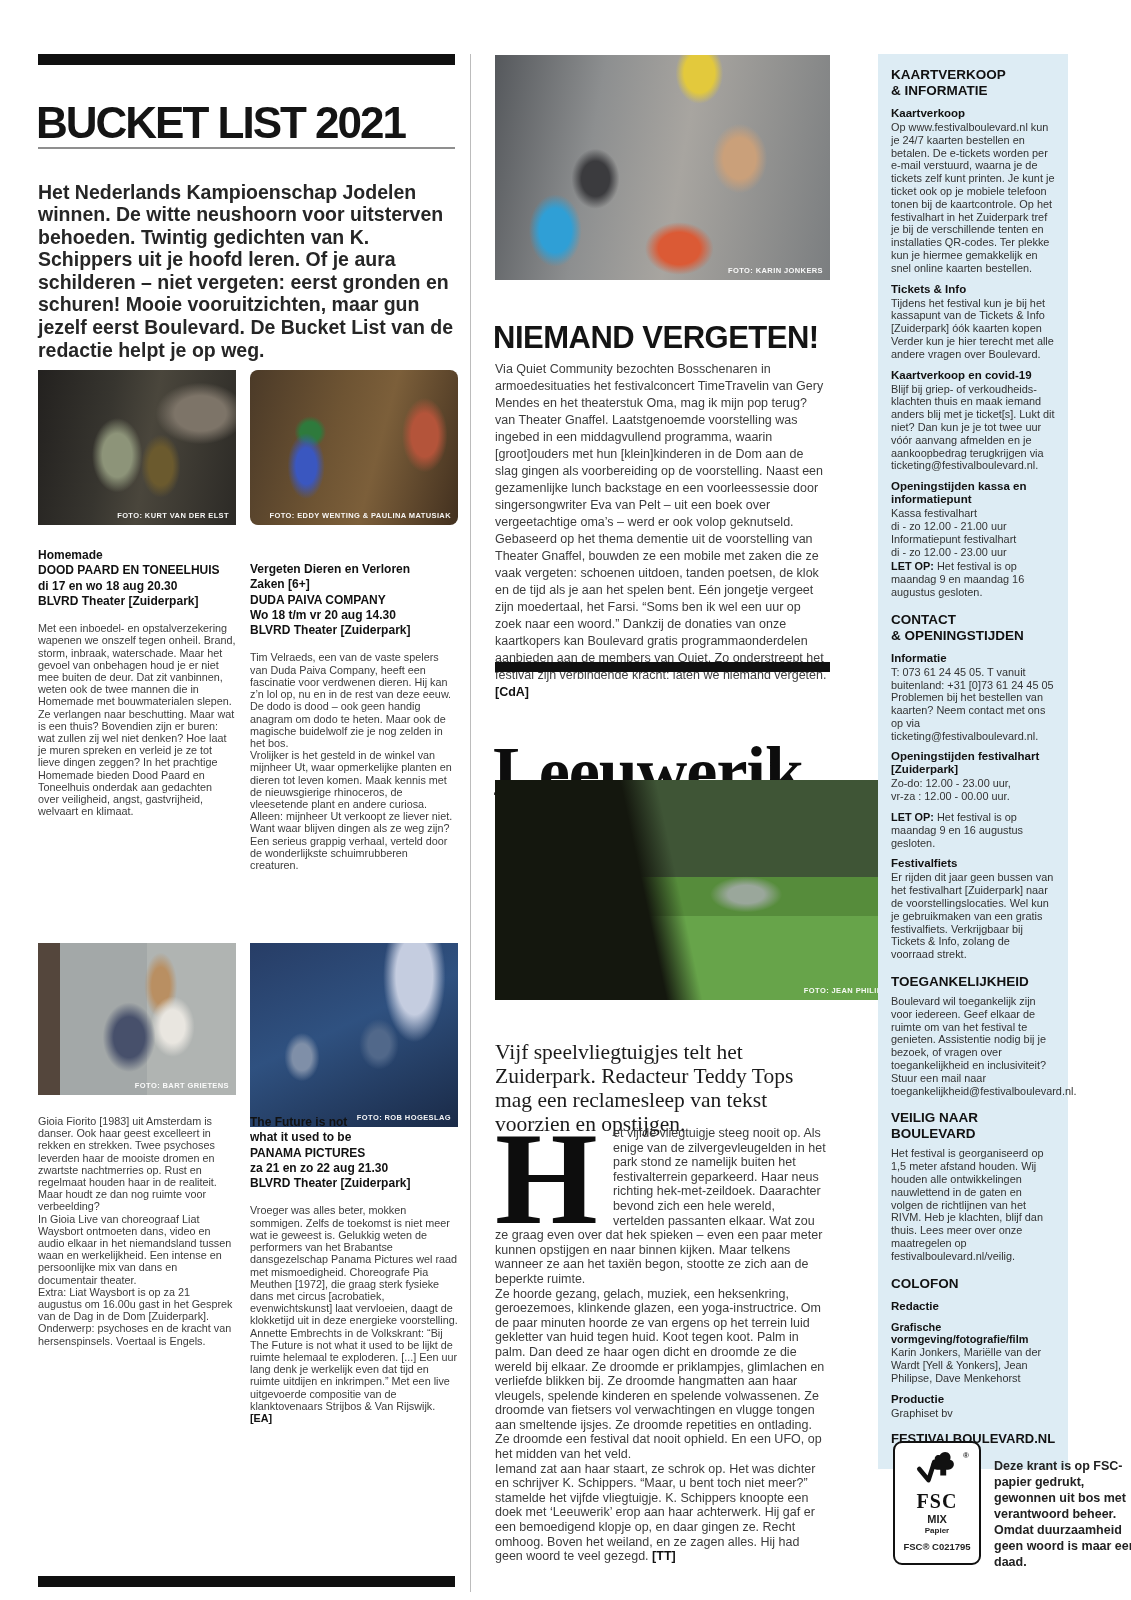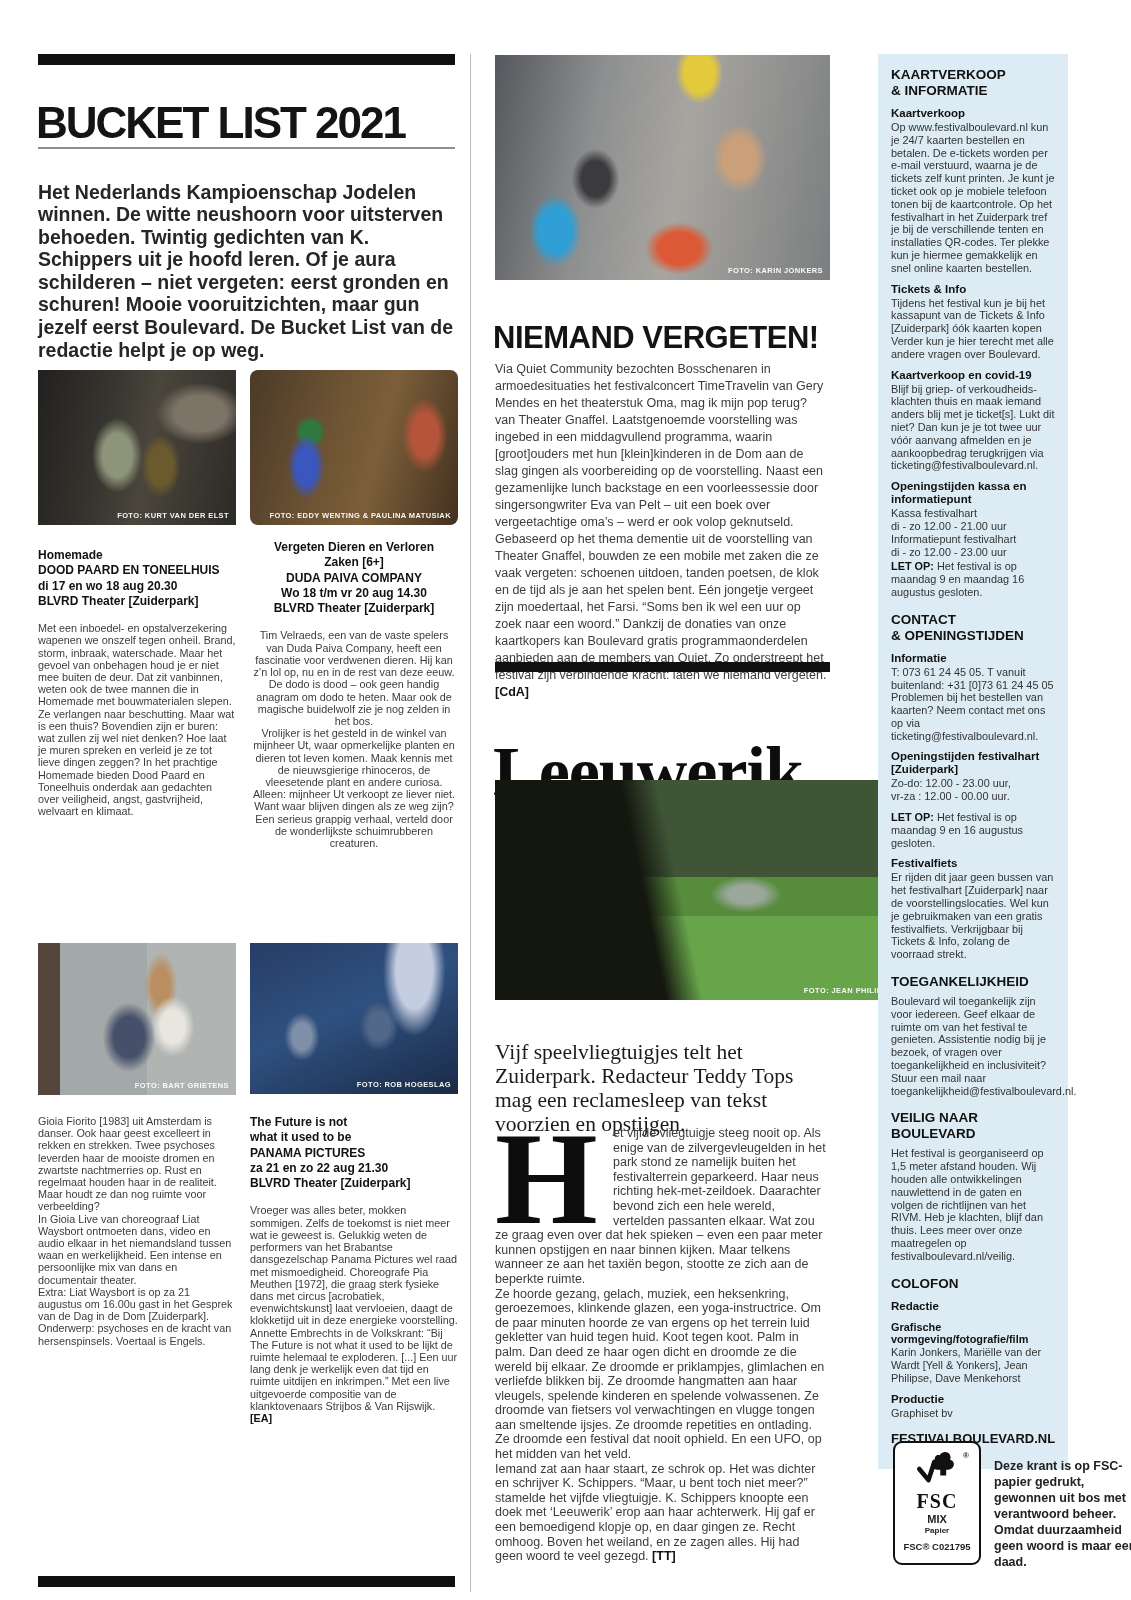--- a/index.html
+++ b/index.html
@@ -69,21 +69,21 @@
   #photo-duda{left:250px;top:370px;width:208px;height:155px;background:
       radial-gradient(34px 60px at 27% 62%, #3a57c0 0 30%, transparent 55%),
       radial-gradient(22px 22px at 29% 40%, #2e7a3c 0 45%, transparent 72%),
       radial-gradient(38px 62px at 84% 42%, #b4543a 0 35%, transparent 60%),
       linear-gradient(105deg,#4b3a28 0%,#6e5433 40%,#7c5f3a 60%,#42301f 100%); border-radius: 8px;}
   #photo-bitter{left:38px;top:943px;width:198px;height:152px;background:
       radial-gradient(44px 58px at 46% 62%, #47506b 0 35%, transparent 60%),
       radial-gradient(40px 55px at 68% 55%, #e9e6e0 0 30%, transparent 55%),
       radial-gradient(30px 60px at 62% 28%, #b98f62 0 30%, transparent 55%),
       linear-gradient(90deg,#54463c 0 11%,#a3a8a8 11% 55%,#b0b4b2 55% 100%);}
-  #photo-panama{left:250px;top:943px;width:208px;height:151px;background:
+  #photo-panama{left:250px;top:943px;width:208px;height:184px;background:
       radial-gradient(52px 110px at 79% 18%, #c5cde0 0 35%, transparent 60%),
       radial-gradient(32px 44px at 25% 62%, #7f8fa8 0 30%, transparent 55%),
       radial-gradient(36px 46px at 62% 55%, #51688a 0 30%, transparent 55%),
       linear-gradient(155deg,#273d66 0%,#2f5180 45%,#1a2a47 100%);}
   #photo-park{left:495px;top:780px;width:405px;height:220px;background:
       linear-gradient(78deg,#14170e 0 38%, rgba(20,23,14,0) 46%),
       radial-gradient(60px 30px at 62% 52%, #9aa79b 0 30%, transparent 60%),
       linear-gradient(to bottom,#3f5536 0 44%,#568c3b 44% 62%,#67a44a 62% 100%);}
 </style>
 </head>
@@ -103,21 +103,21 @@
     <span class="cap">FOTO: EDDY WENTING &amp; PAULINA MATUSIAK</span>
   </div>
 
   <div class="artcol" style="left:38px;top:548px;width:198px;">
     <h3 class="art-head ml">Homemade
 DOOD PAARD EN TONEELHUIS
 di 17 en wo 18 aug 20.30
 BLVRD Theater [Zuiderpark]</h3>
     <p class="art-body ml">Met een inboedel- en opstalverzekering wapenen we onszelf tegen onheil. Brand, storm, inbraak, waterschade. Maar het gevoel van onbehagen houd je er niet mee buiten de deur. Dat zit vanbinnen, weten ook de twee mannen die in Homemade met bouwmaterialen slepen. Ze verlangen naar beschutting. Maar wat is een thuis? Bovendien zijn er buren: wat zullen zij wel niet denken? Hoe laat je muren spreken en verleid je ze tot lieve dingen zeggen? In het prachtige Homemade bieden Dood Paard en Toneelhuis onderdak aan gedachten over veiligheid, angst, gastvrijheid, welvaart en klimaat.</p>
   </div>
-  <div class="artcol" style="left:250px;top:540px;width:208px;text-align:center;">
+  <div class="artcol" style="left:250px;top:562px;width:208px;">
     <h3 class="art-head ml">Vergeten Dieren en Verloren
 Zaken [6+]
 DUDA PAIVA COMPANY
 Wo 18 t/m vr 20 aug 14.30
 BLVRD Theater [Zuiderpark]</h3>
     <p class="art-body ml">Tim Velraeds, een van de vaste spelers van Duda Paiva Company, heeft een fascinatie voor verdwenen dieren. Hij kan z’n lol op, nu en in de rest van deze eeuw. De dodo is dood – ook geen handig anagram om dodo te heten. Maar ook de magische buidelwolf zie je nog zelden in het bos.
 Vrolijker is het gesteld in de winkel van mijnheer Ut, waar opmerkelijke planten en dieren tot leven komen. Maak kennis met de nieuwsgierige rhinoceros, de vleesetende plant en andere curiosa. Alleen: mijnheer Ut verkoopt ze liever niet. Want waar blijven dingen als ze weg zijn? Een serieus grappig verhaal, verteld door de wonderlijkste schuimrubberen creaturen.</p>
   </div>
 
   <div class="photo" id="photo-bitter">

